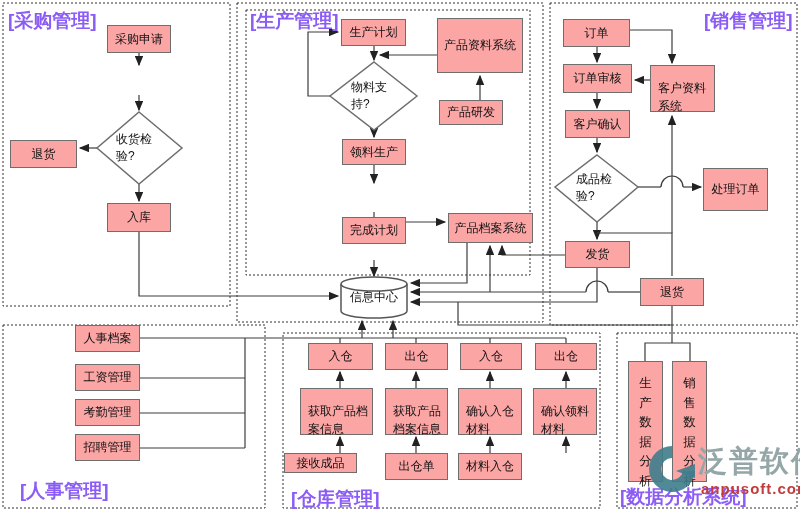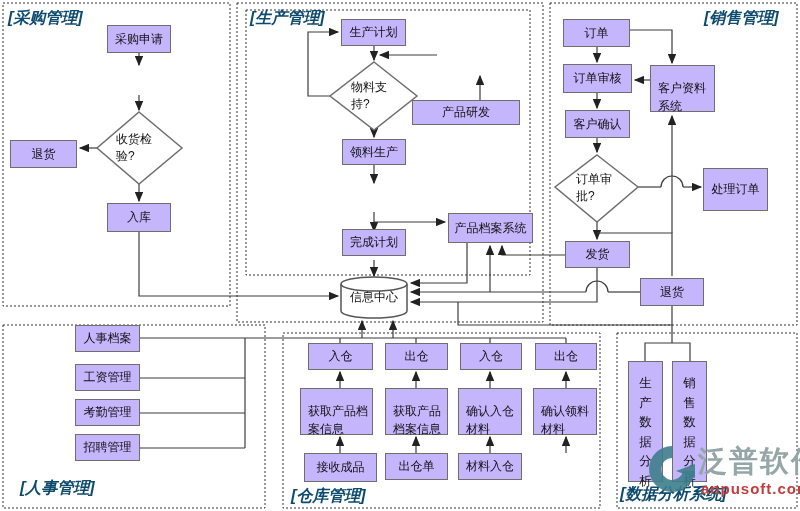--- a/index.html
+++ b/index.html
@@ -1,27 +1,27 @@
 <!DOCTYPE html>
 <html><head>
 <meta charset="utf-8">
 <style>
   html,body{margin:0;padding:0;background:#fff;}
   #canvas{position:relative;width:800px;height:511px;background:#fff;overflow:hidden;
           font-family:"Liberation Sans","DejaVu Sans",sans-serif;}
   #wires{position:absolute;left:0;top:0;z-index:1;}
-  .n,.m,.v{position:absolute;box-sizing:border-box;background:#c4b5fd;border:1.5px solid #6e6e6e;
+  .n,.m,.v{position:absolute;box-sizing:border-box;background:#fca5a5;border:1.5px solid #6e6e6e;
        font-size:12px;color:#111;z-index:2;}
   .n{display:flex;align-items:center;justify-content:center;text-align:center;line-height:1.2;}
   .m{display:flex;align-items:center;text-align:left;padding:20px 3px 2px 7px;
      word-break:break-all;line-height:1.45;}
   .v{padding-top:10px;}
   .v .vt{width:14px;margin:2px auto 0;font-size:12.5px;line-height:19.5px;
          word-break:break-all;text-align:center;color:#111;}
-  .lab{position:absolute;font-weight:bold;font-size:16px;color:#0c4a6e;z-index:3;white-space:nowrap;font-style:italic;}
+  .lab{position:absolute;font-weight:bold;font-size:19px;color:#8b5cf6;z-index:3;white-space:nowrap;}
   .dtext{position:absolute;width:42px;font-size:12px;line-height:1.4;word-break:break-all;
          z-index:3;color:#111;}
   .cyltext{position:absolute;z-index:3;font-size:12px;color:#111;text-align:center;}
   .wm{position:absolute;z-index:4;}
   .wm-brand{position:absolute;left:52px;top:4px;font-size:29px;font-weight:bold;
             color:#94a6a7;letter-spacing:2px;white-space:nowrap;}
   .wm-domain{position:absolute;left:55px;top:42px;font-size:15px;font-weight:bold;
              color:#c43b3b;letter-spacing:1px;white-space:nowrap;}
 </style>
 </head>
@@ -128,49 +128,50 @@
   <div class="lab" style="left:20px;top:478px">[人事管理]</div>
   <div class="lab" style="left:291px;top:486px">[仓库管理]</div>
   <div class="lab" style="left:620px;top:484px">[数据分析系统]</div>
 
   <div class="n" style="left:107px;top:25px;width:64px;height:28px">采购申请</div>
   <div class="n" style="left:10px;top:140px;width:67px;height:28px">退货</div>
   <div class="n" style="left:107px;top:203px;width:64px;height:29px">入库</div>
   <div class="dtext" style="left:116px;top:131px">收货检验?</div>
 
   <div class="n" style="left:341px;top:19px;width:65px;height:27px">生产计划</div>
-  <div class="n" style="left:412px;top:100px;width:108px;height:25px">产品研发</div>
+  <div class="n" style="left:437px;top:18px;width:86px;height:55px">产品资料系统</div>
+  <div class="n" style="left:439px;top:100px;width:64px;height:25px">产品研发</div>
   <div class="n" style="left:342px;top:139px;width:64px;height:26px">领料生产</div>
-  <div class="n" style="left:342px;top:229px;width:64px;height:27px">完成计划</div>
+  <div class="n" style="left:342px;top:217px;width:64px;height:27px">完成计划</div>
   <div class="n" style="left:448px;top:213px;width:85px;height:30px">产品档案系统</div>
   <div class="dtext" style="left:351px;top:79px">物料支持?</div>
 
   <div class="n" style="left:563px;top:19px;width:67px;height:28px">订单</div>
   <div class="n" style="left:563px;top:64px;width:69px;height:29px">订单审核</div>
   <div class="m" style="left:650px;top:65px;width:65px;height:47px">客户资料系统</div>
   <div class="n" style="left:565px;top:110px;width:65px;height:28px">客户确认</div>
   <div class="n" style="left:703px;top:168px;width:65px;height:43px">处理订单</div>
   <div class="n" style="left:565px;top:241px;width:65px;height:27px">发货</div>
   <div class="n" style="left:640px;top:278px;width:64px;height:28px">退货</div>
-  <div class="dtext" style="left:576px;top:171px">订单审批?</div>
+  <div class="dtext" style="left:576px;top:171px">成品检验?</div>
 
   <div class="n" style="left:75px;top:325px;width:65px;height:27px">人事档案</div>
   <div class="n" style="left:75px;top:364px;width:65px;height:27px">工资管理</div>
   <div class="n" style="left:75px;top:399px;width:65px;height:27px">考勤管理</div>
   <div class="n" style="left:75px;top:434px;width:65px;height:27px">招聘管理</div>
 
   <div class="n" style="left:308px;top:343px;width:65px;height:27px">入仓</div>
   <div class="n" style="left:385px;top:343px;width:63px;height:27px">出仓</div>
   <div class="n" style="left:460px;top:343px;width:62px;height:27px">入仓</div>
   <div class="n" style="left:535px;top:343px;width:62px;height:27px">出仓</div>
   <div class="m" style="left:300px;top:388px;width:73px;height:47px">获取产品档案信息</div>
   <div class="m" style="left:385px;top:388px;width:63px;height:47px">获取产品档案信息</div>
   <div class="m" style="left:458px;top:388px;width:64px;height:47px">确认入仓材料</div>
   <div class="m" style="left:533px;top:388px;width:64px;height:47px">确认领料材料</div>
-  <div class="n" style="left:304px;top:453px;width:73px;height:29px">接收成品</div>
+  <div class="n" style="left:284px;top:453px;width:73px;height:20px">接收成品</div>
   <div class="n" style="left:385px;top:453px;width:63px;height:27px">出仓单</div>
   <div class="n" style="left:458px;top:453px;width:64px;height:27px">材料入仓</div>
 
   <div class="v" style="left:628px;top:361px;width:35px;height:121px">
     <div class="vt">生产数据分析</div>
   </div>
   <div class="v" style="left:672px;top:361px;width:35px;height:121px">
     <div class="vt">销售数据分析</div>
   </div>
 

